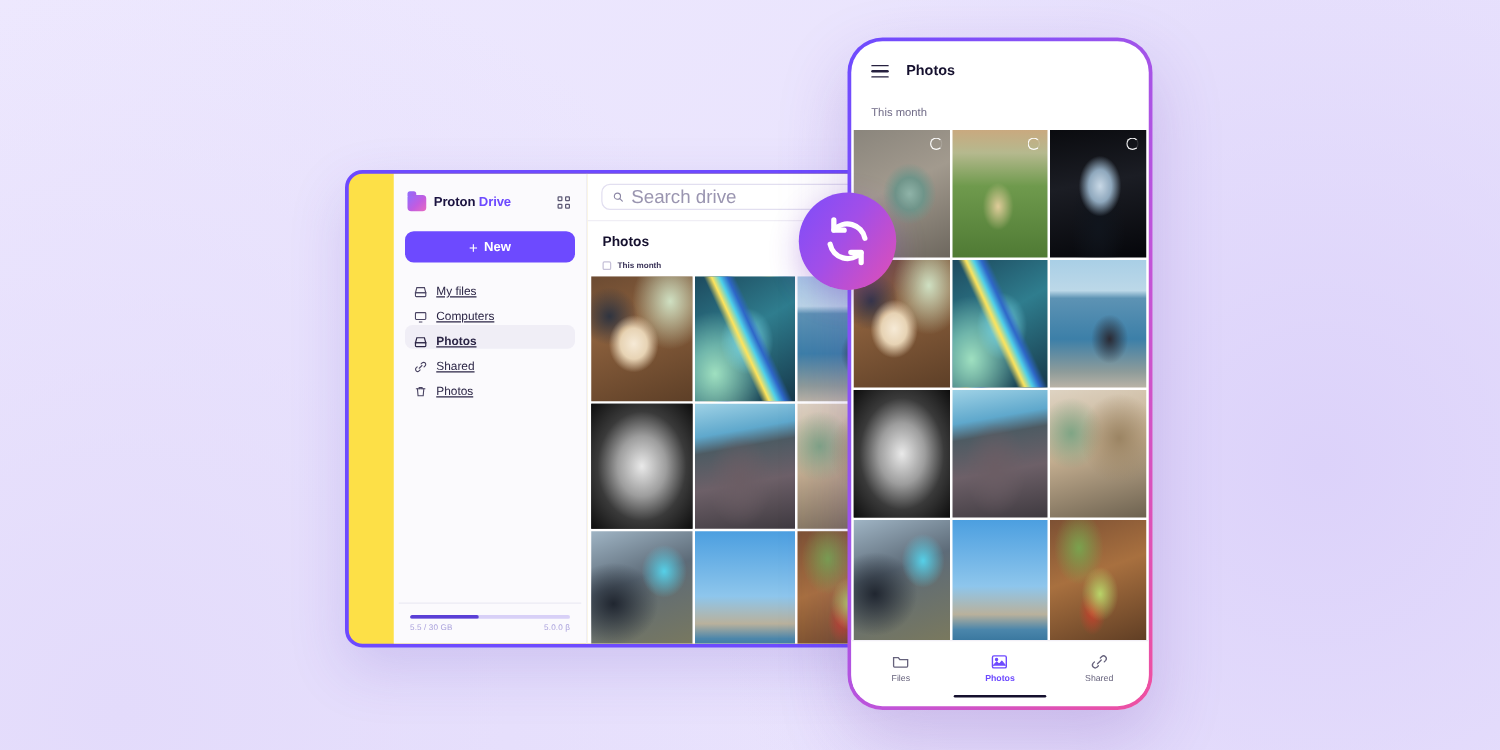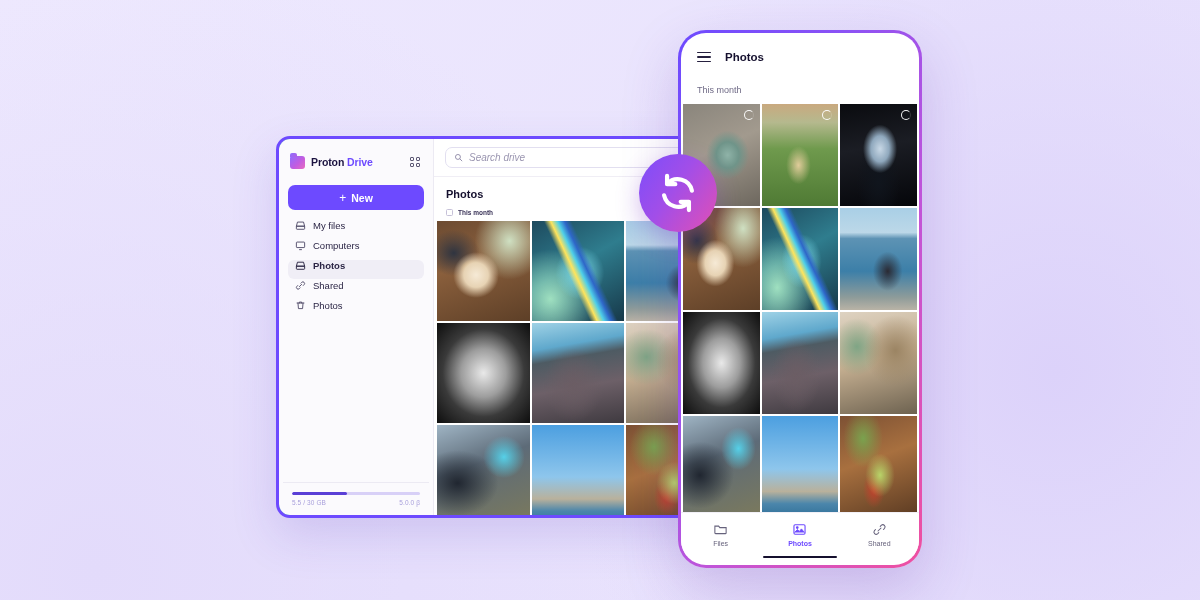--- a/index.html
+++ b/index.html
@@ -14,26 +14,27 @@
       radial-gradient(circle at 8% 95%, #e3dbfb 0%, rgba(227,219,251,0) 50%),
       linear-gradient(135deg, #eee9fe 0%, #e9e3fd 55%, #eae4fd 100%);
     position: relative;
   }
 
   
   .desktop-window {
     position: absolute;
     left: 276px; top: 136px;
     width: 446px; height: 382px;
-    background: #0369a1;
+    background: #fde047;
     border: 3px solid #6d4aff;
     border-radius: 14px;
     overflow: hidden;
     display: flex;
     box-shadow: 0 18px 45px rgba(90,60,190,0.17);
+    padding-left: 36px;
   }
 
   
   .dw-sidebar {
     width: 155px; height: 100%;
     background: #fbfafd;
     border-right: 1px solid #eceaf3;
     padding: 10px 9px 0 9px;
     display: flex; flex-direction: column;
   }
@@ -58,44 +59,44 @@
     background: #6d4aff; color: #fff;
     border: none; border-radius: 7px;
     font-family: inherit; font-size: 10.5px; font-weight: 600;
     display: flex; align-items: center; justify-content: center; gap: 5px;
     cursor: pointer;
   }
   .plus-icon { font-size: 12px; font-weight: 400; line-height: 1; }
 
   .dw-nav { margin-top: 10px; display: flex; flex-direction: column; gap: 1px; }
   .nav-item {
-    display: flex; align-items: flex-start; gap: 7px;
+    display: flex; align-items: flex-end; gap: 7px;
     height: 19px; padding: 0 7px; border-radius: 6px;
-    font-size: 9.5px; color: #2b2545; cursor: pointer;
+    font-size: 9.5px; color: #2b2545; cursor: pointer; text-decoration: underline;
   }
   .nav-item.active { background: #f0eef6; font-weight: 700; }
   .nav-ico { width: 11px; height: 11px; flex: none; display: block; }
   .nav-ico svg { width: 11px; height: 11px; display: block; }
 
   .dw-storage { margin-top: auto; padding: 0 4px 9px 4px; }
   .dw-storage-divider { height: 1px; background: #eceaf3; margin: 0 -9px 9px -9px; }
   .storage-bar { height: 3px; border-radius: 3px; background: #d8d0f7; overflow: hidden; }
   .storage-fill { height: 100%; width: 43%; background: #5a3fd6; border-radius: 3px; }
   .storage-meta { display: flex; justify-content: space-between; margin-top: 4px; }
   .storage-meta span { font-size: 6.5px; color: #a89fdb; letter-spacing: 0.1px; }
 
   
   .dw-main { flex: 1; display: flex; flex-direction: column; min-width: 0; background: #fff; }
   .dw-topbar { height: 38px; padding: 0 11px; display: flex; align-items: center; border-bottom: 1px solid #f0eef5; }
   .dw-search {
     flex: 1; height: 21px; border: 1px solid #e2dff0; border-radius: 7px;
     display: flex; align-items: center; gap: 6px; padding: 0 8px; cursor: text;
   }
   .dw-search svg { width: 9px; height: 9px; flex: none; }
-  .dw-search-ph { font-size: 10px; color: #9a95b0; font-style: italic; }
+  .dw-search-ph { font-size: 15px; color: #9a95b0; }
 
   .dw-pagetitle { font-size: 11px; font-weight: 700; color: #15102e; padding: 11px 12px 9px 12px; }
   .dw-sectionrow { display: flex; align-items: center; gap: 5px; padding: 0 12px 5px 12px; }
   .dw-checkbox { width: 7px; height: 7px; border: 1px solid #c6c1d8; border-radius: 1.5px; flex: none; cursor: pointer; }
   .dw-sectionlabel { font-size: 6.5px; font-weight: 700; color: #3a3358; }
 
   .dw-grid { flex: 1; display: grid; grid-template-columns: repeat(3, 1fr); gap: 2px; padding: 0 0 0 3px; overflow: hidden; align-content: start; }
   .dw-grid .ph { width: 100%; height: 100px; }
 
   

